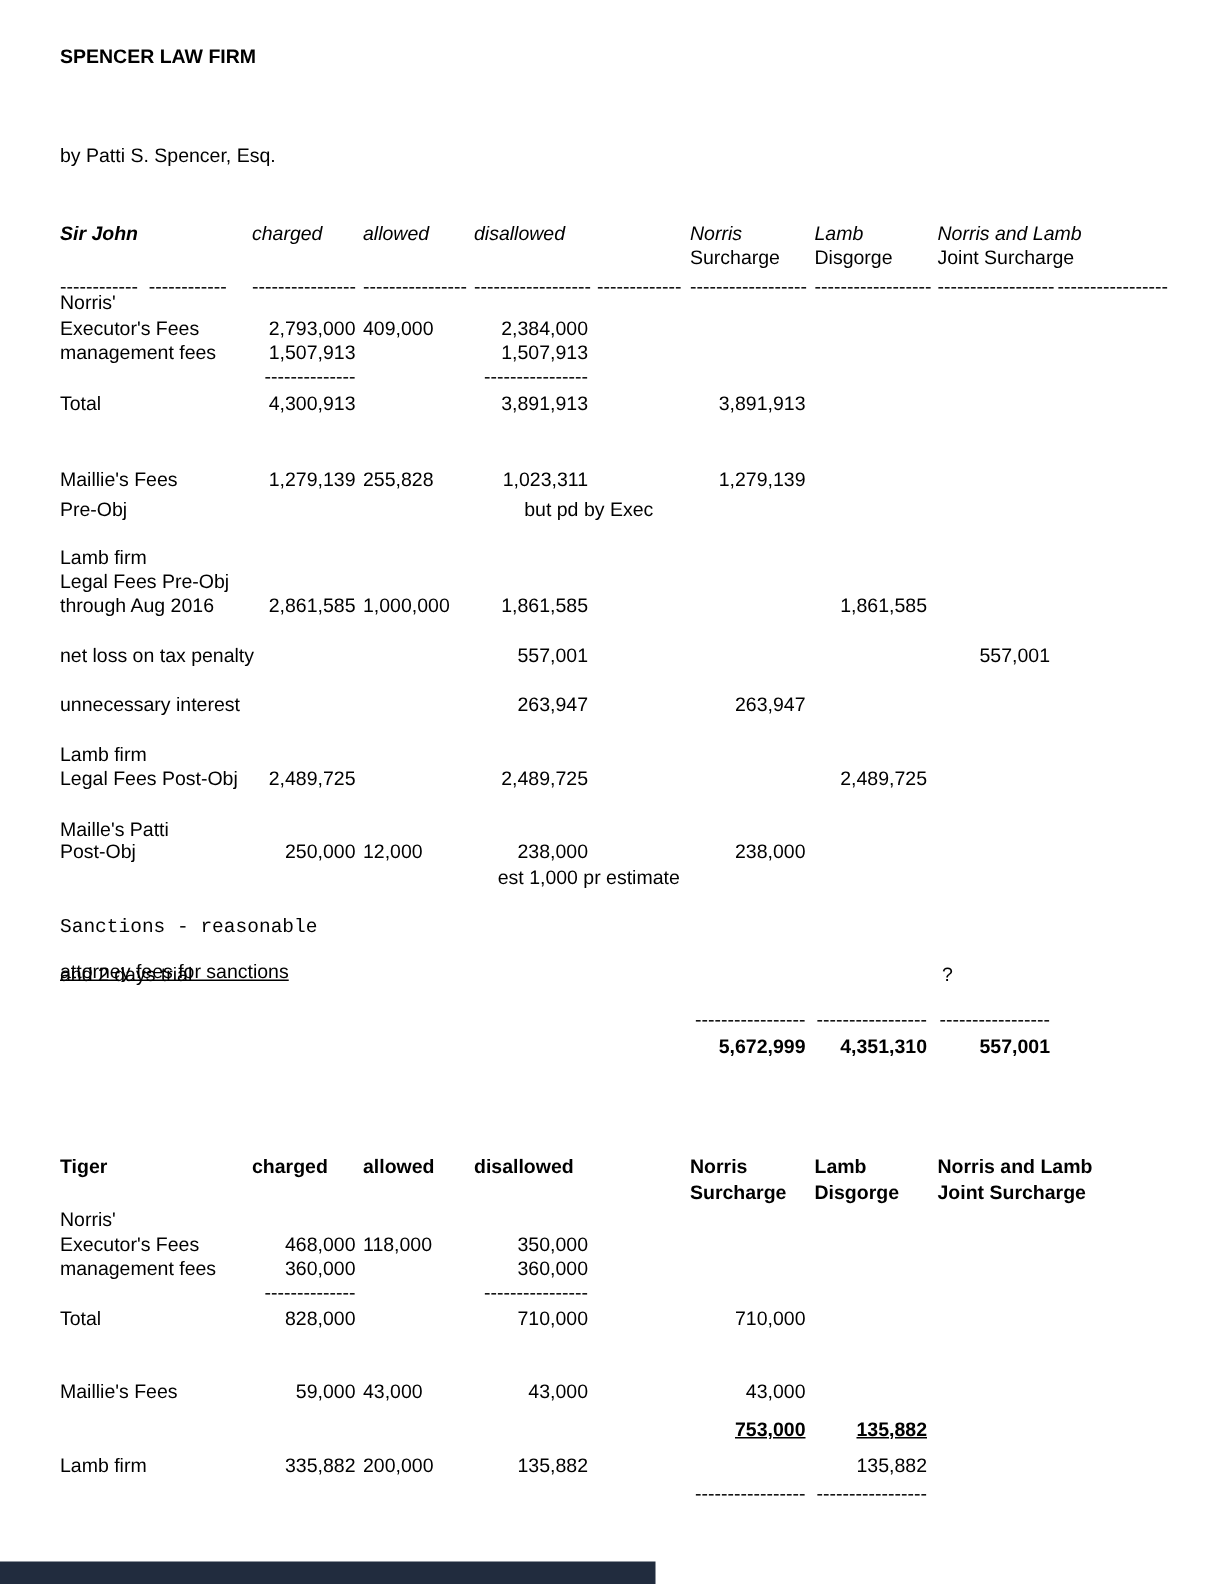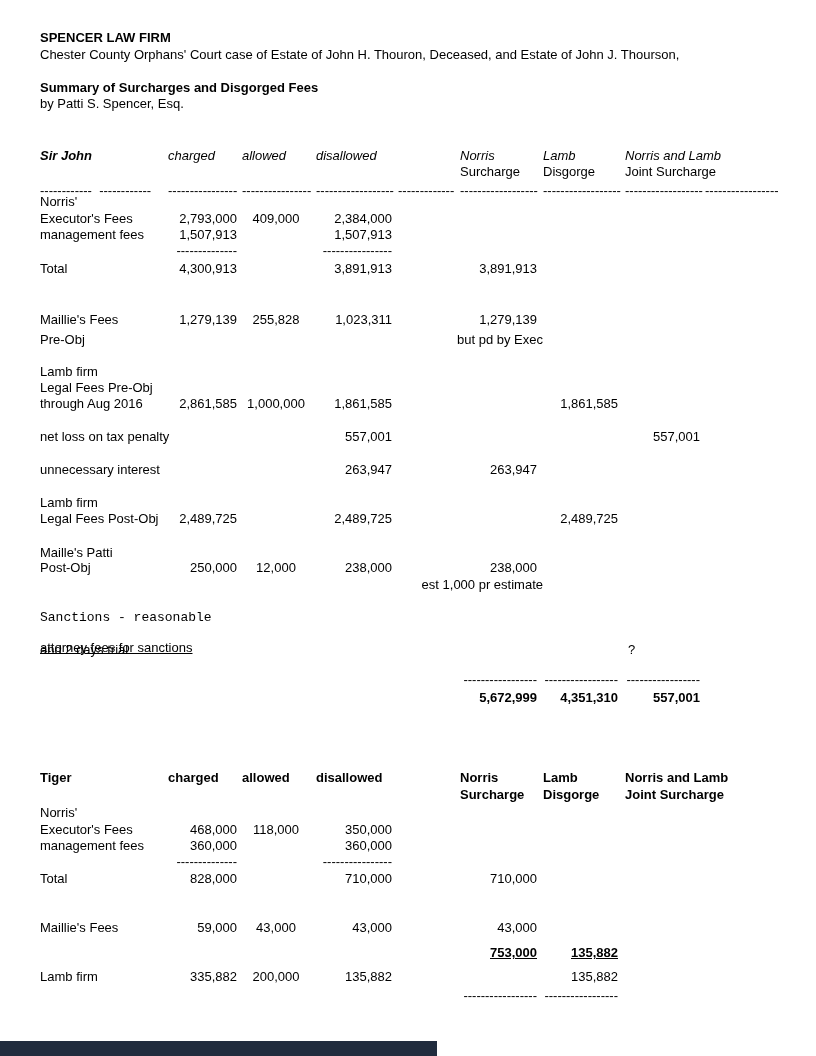--- a/index.html
+++ b/index.html
@@ -11,40 +11,38 @@
   .b{font-weight:700;}
   .line{position:absolute;left:40px;line-height:16px;white-space:pre;}
   .t-row{
     position:absolute;left:40px;width:768px;line-height:16px;white-space:pre;
     display:grid;
     grid-template-columns:128px 74px 74px 82px 62px 83px 82px 80px 103px;
   }
   .t-row span{display:block;overflow:visible;}
   .c-label{grid-column:1;text-align:left;}
   .c-charged{grid-column:2;text-align:right;padding-right:5px;}
-  .c-allowed{grid-column:3;text-align:center;padding-right:6px;}
+  .c-allowed{grid-column:3;text-align:left;padding-right:6px;}
   .c-disallowed{grid-column:4;text-align:right;padding-right:6px;}
   .c-gap{grid-column:5;text-align:left;}
   .c-norris{grid-column:6;text-align:right;padding-right:6px;}
   .c-lamb{grid-column:7;text-align:right;padding-right:7px;}
   .c-joint{grid-column:8;text-align:right;padding-right:5px;}
   .c-tail{grid-column:9;text-align:left;}
-  .c-note{grid-column:3 / span 4;text-align:right;}
+  .c-note{grid-column:3 / span 4;text-align:center;}
   .c-qmark{grid-column:8;text-align:left;padding-left:3px;}
   .t-row.align-left span{text-align:left;padding:0;}
   .bottom-bar{position:absolute;left:0;top:1041px;width:437px;height:15px;}
 </style>
 </head>
 <body>
 
 <div class="page">
 
   <div class="line b" style="top:30px">SPENCER LAW FIRM</div>
-  <div class="line" style="top:47px">Chester County Orphans' Court case of Estate of John H. Thouron, Deceased, and Estate of John J. Thourson,</div>
-  <div class="line b" style="top:80px">Summary of Surcharges and Disgorged Fees</div>
   <div class="line" style="top:96px">by Patti S. Spencer, Esq.</div>
 
   <div id="tables">
       <div class="t-row align-left" style="top: 148px; font-style: italic;"><span class="c-label b">Sir John</span><span class="c-charged">charged</span><span class="c-allowed">allowed</span><span class="c-disallowed">disallowed</span><span class="c-norris">Norris</span><span class="c-lamb">Lamb</span><span class="c-joint">Norris and Lamb</span></div>
       <div class="t-row align-left" style="top: 164px;"><span class="c-norris">Surcharge</span><span class="c-lamb">Disgorge</span><span class="c-joint">Joint Surcharge</span></div>
       <div class="t-row align-left" style="top: 183px;"><span class="c-label">------------  ------------</span><span class="c-charged">----------------</span><span class="c-allowed">----------------</span><span class="c-disallowed">------------------</span><span class="c-gap">-------------</span><span class="c-norris">------------------</span><span class="c-lamb">------------------</span><span class="c-joint">------------------</span><span class="c-tail">-----------------</span></div>
       <div class="t-row" style="top: 194px;"><span class="c-label">Norris'</span></div>
       <div class="t-row" style="top: 211px;"><span class="c-label">Executor's Fees</span><span class="c-charged">2,793,000</span><span class="c-allowed">409,000</span><span class="c-disallowed">2,384,000</span></div>
       <div class="t-row" style="top: 227px;"><span class="c-label">management fees</span><span class="c-charged">1,507,913</span><span class="c-disallowed">1,507,913</span></div>
       <div class="t-row" style="top: 243px;"><span class="c-charged">--------------</span><span class="c-disallowed">----------------</span></div>

